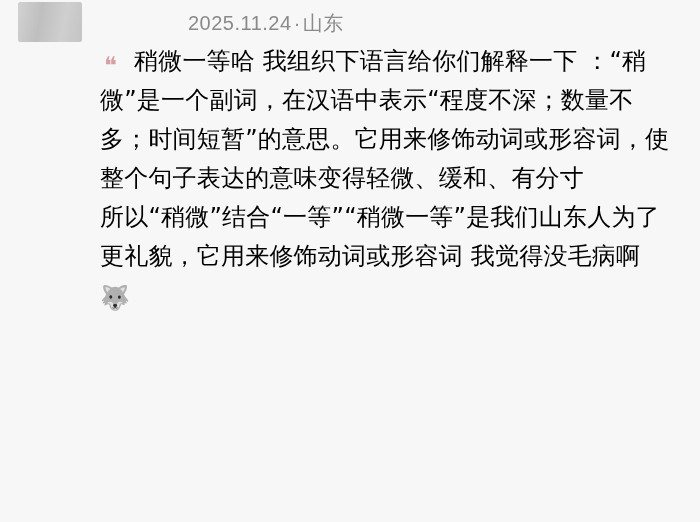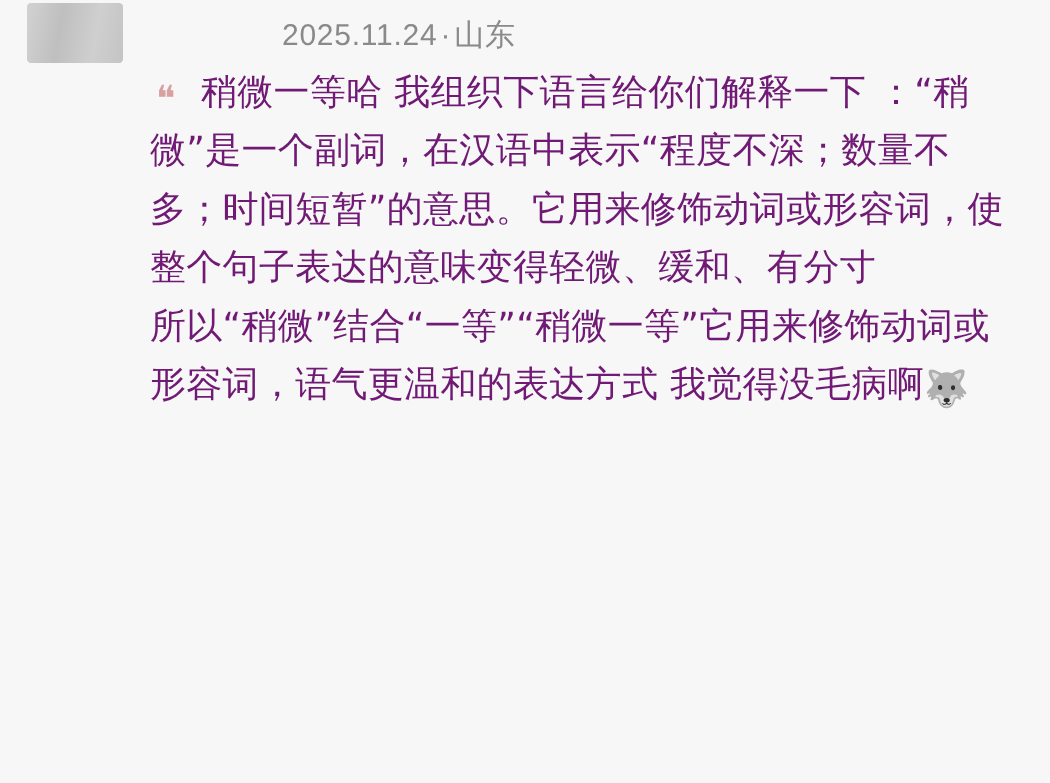--- a/index.html
+++ b/index.html
@@ -69,21 +69,21 @@
     left: 4px;
     top: 12px;
     font-size: 24px;
     color: #d8a0a0;
     line-height: 1;
     font-family: "DejaVu Sans", sans-serif;
   }
   .para {
     font-size: 24px;
     line-height: 39px;
-    color: #701a75;
+    color: #000000;
     margin: 0;
     letter-spacing: 0.2px;
     font-family: "DejaVu Sans", "Liberation Sans", sans-serif;
   }
   .para.first {
     text-indent: 34px;
   }
   .emoji {
     font-size: 24px;
     vertical-align: -3px;
@@ -97,16 +97,16 @@
   <div class="header">
     <div class="avatar"></div>
     <div class="meta">
       <span>2025.11.24</span><span class="dot">·</span><span>山东</span>
     </div>
   </div>
 
   <div class="content">
     <span class="quote-mark">❝</span>
     <p class="para first">稍微一等哈  我组织下语言给你们解释一下 ：“稍微”是一个副词，在汉语中表示“程度不深；数量不多；时间短暂”的意思。它用来修饰动词或形容词，使整个句子表达的意味变得轻微、缓和、有分寸</p>
-    <p class="para"><span>所以“稍微”结合“一等”“稍微一等”它用来修饰动词或形容词，语气更温和的表达方式  我觉得没毛病啊</span><span class="emoji">🐺</span></p>
+    <p class="para"><span>所以“稍微”结合“一等”“稍微一等”是我们山东人为了更礼貌，它用来修饰动词或形容词  我觉得没毛病啊</span><span class="emoji">🐺</span></p>
   </div>
 
 </div>
 
 </body></html>

